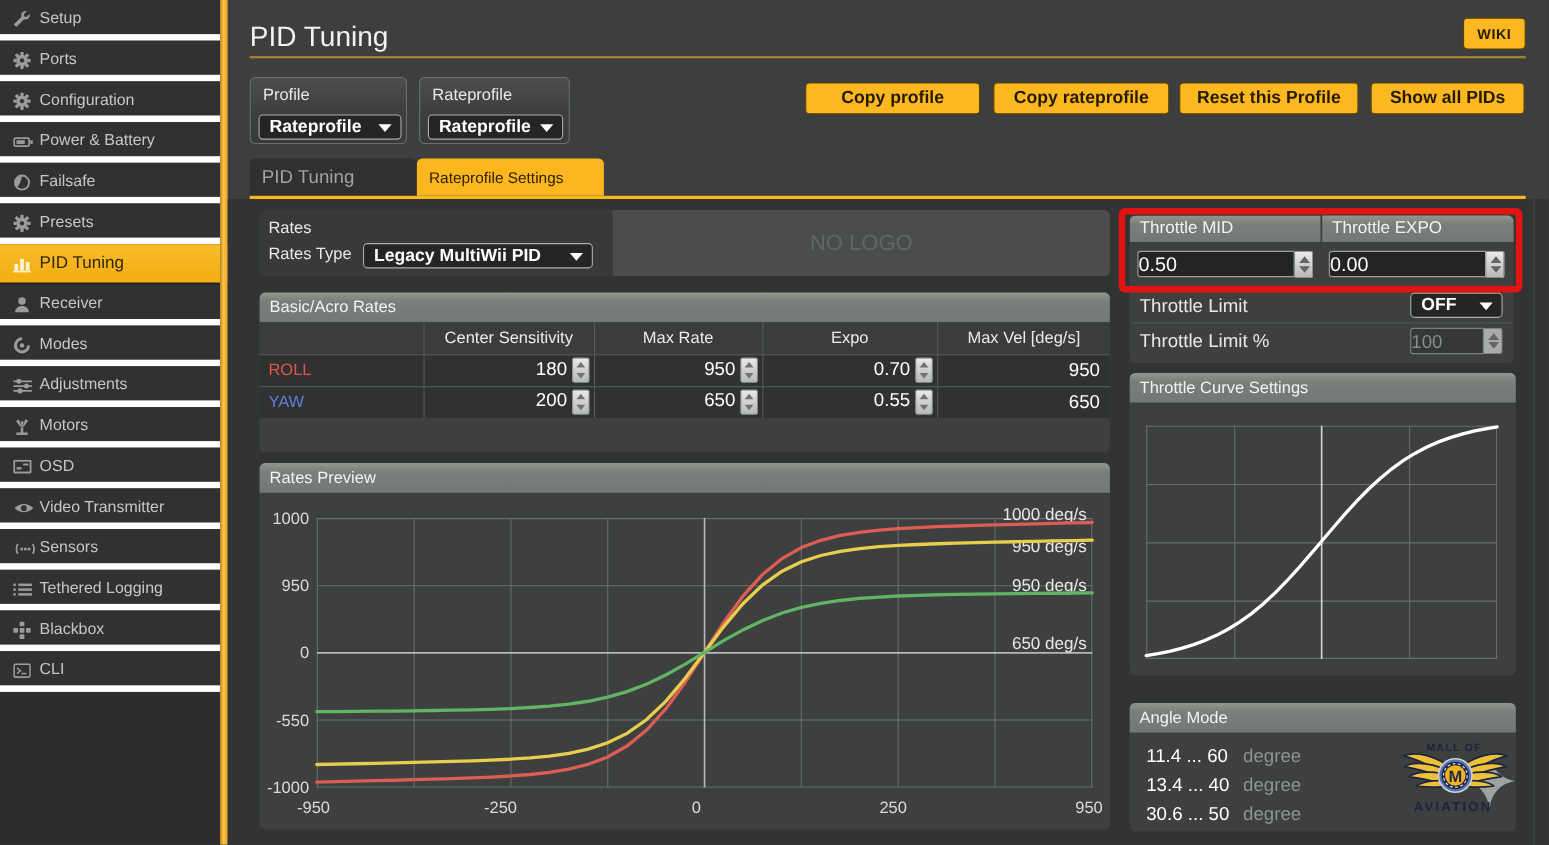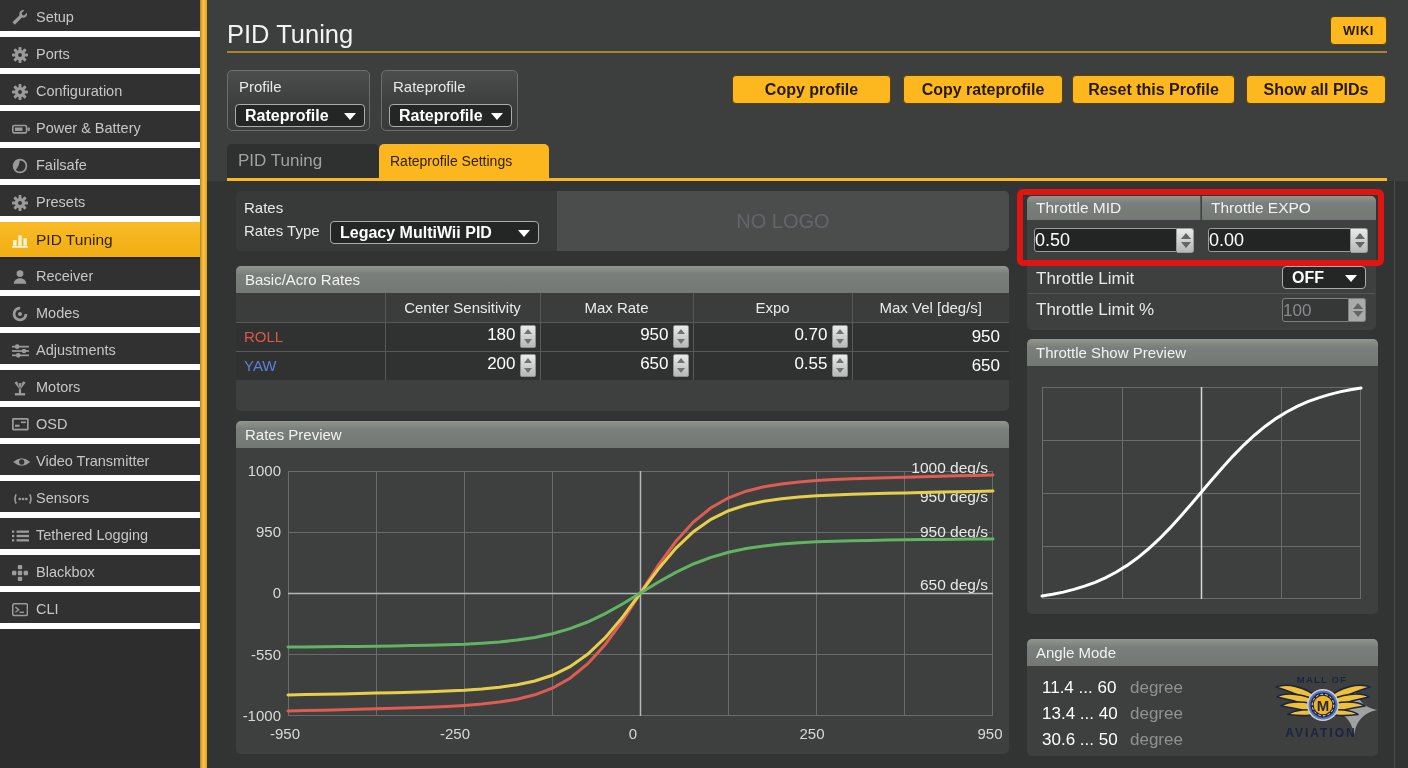--- a/index.html
+++ b/index.html
@@ -330,21 +330,21 @@
   <div style="position:absolute;left:9px;top:73px;color:#e8e8e8;font-size:17px;">Throttle Limit</div>
   <div class="sel" style="left:255px;top:70px;width:84px;height:23px;font-size:16px;">OFF</div>
   <div style="position:absolute;left:1px;top:97px;width:347px;height:1px;background:#525554;"></div>
   <div style="position:absolute;left:9px;top:104px;color:#e8e8e8;font-size:17px;">Throttle Limit %</div>
   <div class="nin" style="left:255px;top:102px;width:67px;background:#353837;border-color:#7e8180;color:#888b8d;font-size:17px;line-height:23px;padding-right:8px;">100</div>
   <div class="spin" style="left:322px;top:102px;background:#a8abaa;border-color:#7e8180;"></div>
 </div>
 <div class="abs" id="redbox" style="left:1017px;top:189px;width:367px;height:77px;border:6px solid #e01410;border-radius:6px;"></div>
 
 <div class="gbox" id="tcp" style="left:1027px;top:339px;width:351px;height:275px;">
-  <div class="gtitle">Throttle Show Preview</div>
+  <div class="gtitle">Throttle Curve Settings</div>
 </div>
 <svg class="abs" style="left:1027px;top:339px;" width="351" height="275" viewBox="1027 339 351 275">
   <g stroke="#696c6b" stroke-width="1">
     <line x1="1042.5" y1="387" x2="1042.5" y2="599"></line>
       <line x1="1122.5" y1="387" x2="1122.5" y2="599"></line>
       <line x1="1281.5" y1="387" x2="1281.5" y2="599"></line>
       <line x1="1360.5" y1="387" x2="1360.5" y2="599"></line>
     <line x1="1042" y1="387.5" x2="1361" y2="387.5"></line>
       <line x1="1042" y1="440.5" x2="1361" y2="440.5"></line>
       <line x1="1042" y1="493.5" x2="1361" y2="493.5"></line>

